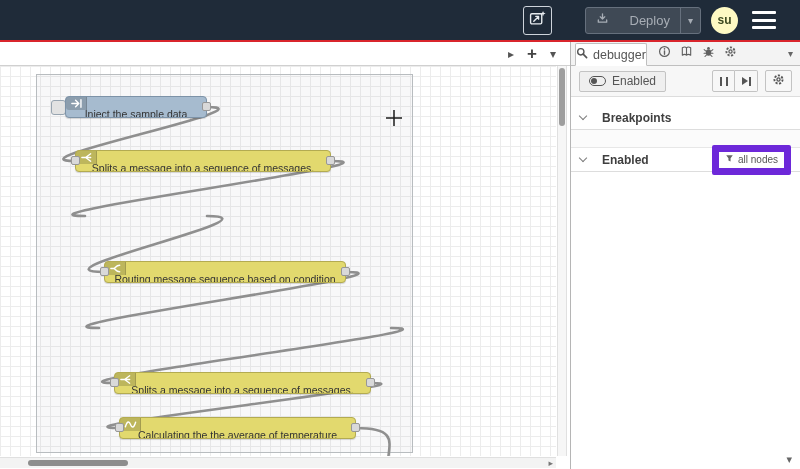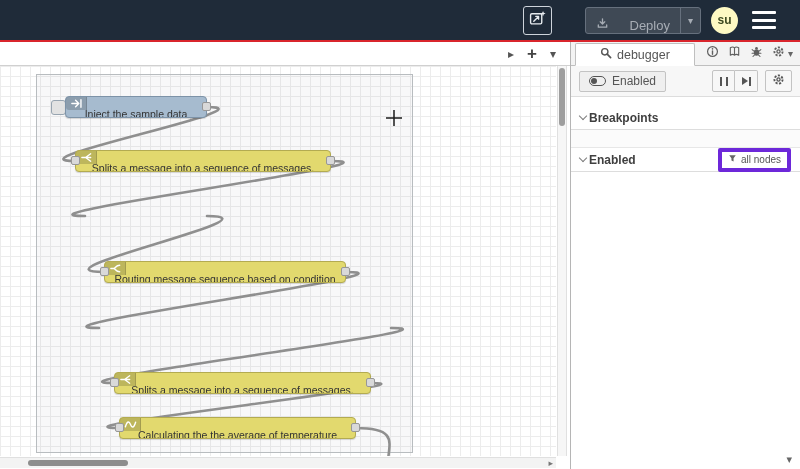--- a/index.html
+++ b/index.html
@@ -7,21 +7,21 @@
   .app { position: relative; width: 800px; height: 469px; background: #fff; overflow: hidden; }
 
   
   .header { position: absolute; top:0; left:0; width:800px; height:42px; background:#1f2b39;
             border-bottom:2px solid #d9252c; display:flex; align-items:center; justify-content:flex-end;
             padding-right:24px; }
   .hdr-square-btn { width:29px; height:29px; border:1px solid #cdd3da; border-radius:3px;
             display:flex; align-items:center; justify-content:center; background:transparent; margin-right:33px; cursor:pointer; }
   .deploy-btn { height:27px; display:flex; align-items:stretch; background:#3f4955; border:1px solid #66707d;
             border-radius:3px; color:#a7adb5; font-size:13px; margin-right:10px; cursor:pointer; }
-  .deploy-main { display:flex; align-items:flex-end; gap:21px; padding:0 10px; }
+  .deploy-main { display:flex; align-items:center; gap:21px; padding:0 10px; }
   .deploy-caret { padding:0 7px; border-left:1px solid #66707d; font-size:10px; display:flex; align-items:center; }
   .avatar { width:27px; height:27px; border-radius:50%; background:#fef9c3; color:#3e4a20; font-size:12px;
             font-weight:bold; display:flex; align-items:center; justify-content:center; margin-right:14px; cursor:pointer; }
   .hamburger { width:24px; height:18px; display:flex; flex-direction:column; justify-content:space-between; cursor:pointer; }
   .hamburger div { height:3px; background:#fff; border-radius:1px; }
 
   
   .left-pane { position:absolute; top:42px; left:0; width:570px; height:427px; background:#fff; }
   .ws-tabbar { height:24px; border-bottom:1px solid #d0d0d0; background:#fff; display:flex;
             align-items:center; justify-content:flex-end; gap:13px; padding-right:14px; }
@@ -56,21 +56,21 @@
           border-top:1px solid #e0e0e0; }
   .h-thumb { position:absolute; left:28px; top:2px; width:100px; height:6px; background:#8d8d8d; border-radius:3px; cursor:grab; }
   .h-arrow { position:absolute; right:3px; top:0px; font-size:9px; color:#777; cursor:pointer; }
 
   
   .sidebar { position:absolute; top:42px; left:570px; width:230px; height:427px; background:#fff;
           border-left:1px solid #b5b5b5; }
   .sb-tabbar { height:24px; background:#f3f3f3; border-bottom:1px solid #bfbfbf; display:flex;
           align-items:flex-end; padding-left:4px; }
   .sb-tab { height:23px; margin-bottom:-1px; background:#fff; border:1px solid #bfbfbf; border-bottom:1px solid #fff;
-          border-radius:2px 2px 0 0; display:flex; align-items:center; gap:5px; padding:0 24px;
+          border-radius:2px 2px 0 0; display:flex; align-items:center; gap:5px; padding:0 0;
           font-size:12.5px; color:#555; cursor:pointer; }
   .sb-icon-tabs { display:flex; align-items:center; gap:3px; margin-left:8px; height:24px; }
   .sb-icon-tab { width:19px; height:100%; display:flex; align-items:center; justify-content:center; cursor:pointer; }
   .sb-caret { margin-left:auto; margin-right:7px; color:#666; font-size:10px; cursor:pointer; align-self:center; }
   .sb-toolbar { height:31px; background:#f7f7f7; border-bottom:1px solid #ddd; display:flex;
           align-items:center; padding:0 8px; }
   .enabled-btn { display:flex; align-items:center; gap:6px; height:21px; padding:0 9px; background:#efefef;
           border:1px solid #c3c3c3; border-radius:2px; font-size:12px; color:#555; cursor:pointer; }
   .toggle-pill { width:17px; height:10px; border:1px solid #555; border-radius:6px; position:relative; }
   .toggle-pill::after { content:""; position:absolute; left:1px; top:1px; width:6px; height:6px;
@@ -79,28 +79,28 @@
   .sq-btn { width:23px; height:22px; background:#f7f7f7; border:1px solid #c3c3c3; display:flex;
           align-items:center; justify-content:center; cursor:pointer; }
   .btn-pause { border-radius:2px 0 0 2px; }
   .btn-step { border-radius:0 2px 2px 0; border-left:none; }
   .btn-gear { border-radius:2px; margin-left:7px; width:27px; }
   .pause-icon { width:8px; height:9px; border-left:2.5px solid #555; border-right:2.5px solid #555; }
   .step-icon { display:flex; align-items:center; gap:1px; }
   .step-tri { width:0; height:0; border-left:6px solid #555; border-top:4.5px solid transparent;
           border-bottom:4.5px solid transparent; }
   .step-bar { width:2px; height:9px; background:#555; }
-  .section-hdr { height:24px; display:flex; align-items:center; gap:3px; padding:0 9px;
+  .section-hdr { height:24px; display:flex; align-items:center; gap:16px; padding:0 9px;
           border-bottom:1px solid #ddd; background:#fff; font-size:12px; font-weight:bold; color:#3f3f3f; cursor:pointer; }
   .section-hdr.first { margin-top:9px; }
   .chev { width:6px; height:6px; border-right:1.5px solid #7d7d7d; border-bottom:1.5px solid #7d7d7d;
           transform:rotate(45deg); margin-top:-3px; flex:0 0 auto; }
   .bp-content { height:18px; background:#fbfbfb; border-bottom:1px solid #e7e7e7; }
   .all-nodes-btn { margin-left:auto; display:flex; align-items:center; gap:4px; height:17px; padding:8px 6px;
-          background:#fff; border:4px solid #6d28d9; border-radius:2px; font-size:10px; font-weight:normal;
+          background:#fff; border:7px solid #6d28d9; border-radius:2px; font-size:10px; font-weight:normal;
           color:#555; cursor:pointer; }
   .sb-footer-caret { position:absolute; bottom:3px; right:8px; color:#666; font-size:11px; cursor:pointer; }
 </style>
 </head>
 <body>
 
 <div class="app">
 
   <div class="header">
     <div class="hdr-square-btn">

